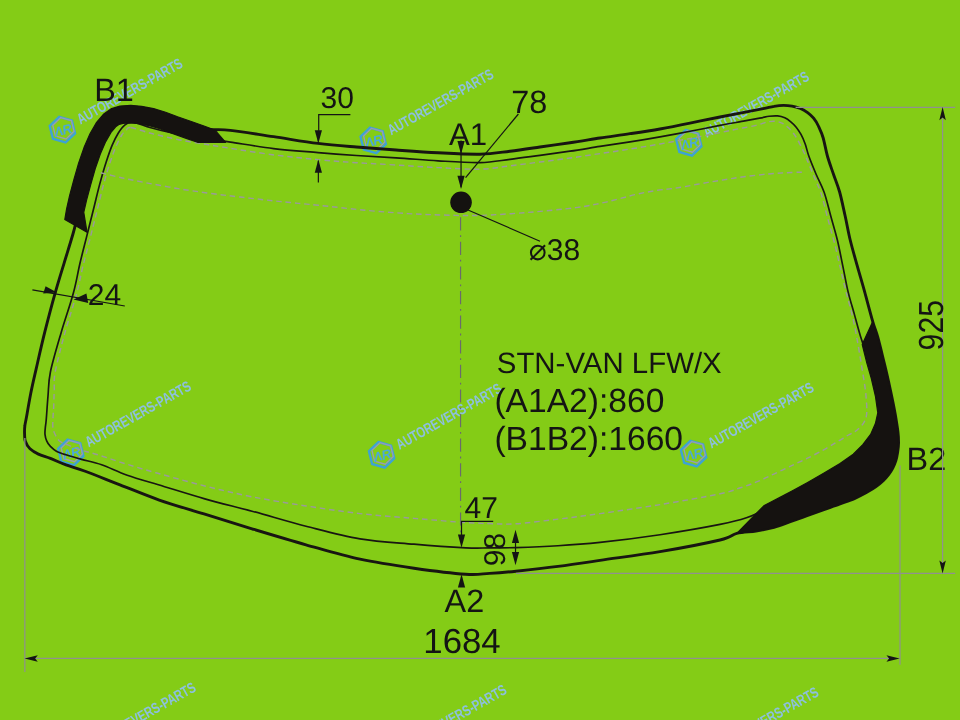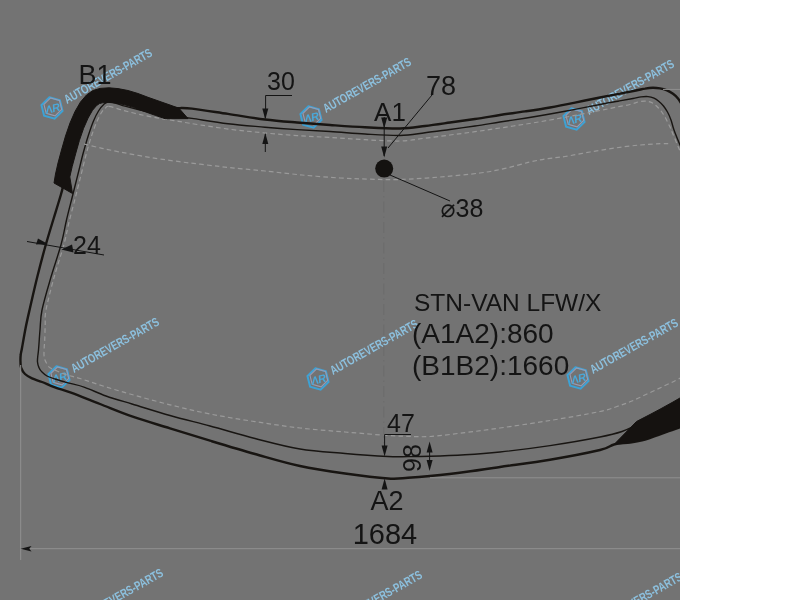--- a/index.html
+++ b/index.html
@@ -1,16 +1,16 @@
 <!DOCTYPE html>
 <html><head>
 <meta charset="utf-8">
 <style>
   html,body{margin:0;padding:0;background:#ffffff;}
-  .page{width:680px;height:600px;position:relative;overflow:hidden;background:#737373;will-change:transform;}
+  .page{width:800px;height:600px;position:relative;overflow:hidden;background:#84cc16;will-change:transform;}
   text{font-family:"Liberation Sans",sans-serif;}
 </style>
 </head>
 <body>
 <div class="page">
 <svg width="800" height="600" viewBox="0 0 800 600" xmlns="http://www.w3.org/2000/svg">
 <defs>
   <g id="wm">
 
     <g transform="translate(-1,2) rotate(-14)">

